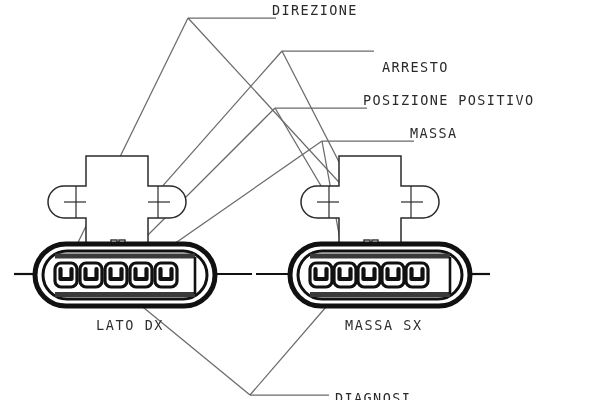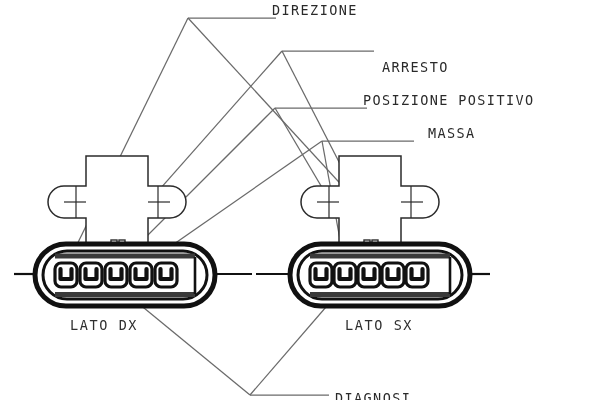--- a/index.html
+++ b/index.html
@@ -115,21 +115,21 @@
         <use href="#pinshape" x="417" y="275"></use>
       </g>
   </svg>
 
   <div class="lbl" style="left:272px;top:4px;">DIREZIONE</div>
 
   <div class="lbl" style="left:382px;top:37px;margin-top:24px;">ARRESTO</div>
 
   <div class="lbl" style="left:363px;top:94px;text-align:center;">POSIZIONE POSITIVO</div>
 
-  <div class="lbl" style="left:428px;top:127px;">MASSA</div>
+  <div class="lbl" style="left:410px;top:127px;">MASSA</div>
 
   <div class="lbl" style="left:335px;top:392px;">DIAGNOSI</div>
 
-  <div class="lbl-sm" style="left:70px;top:319px;">LATO DX</div>
+  <div class="lbl-sm" style="left:96px;top:319px;">LATO DX</div>
 
-  <div class="lbl-sm" style="left:345px;top:319px;">LATO SX</div>
+  <div class="lbl-sm" style="left:345px;top:319px;">MASSA SX</div>
 
 </div>
 
 </body></html>

